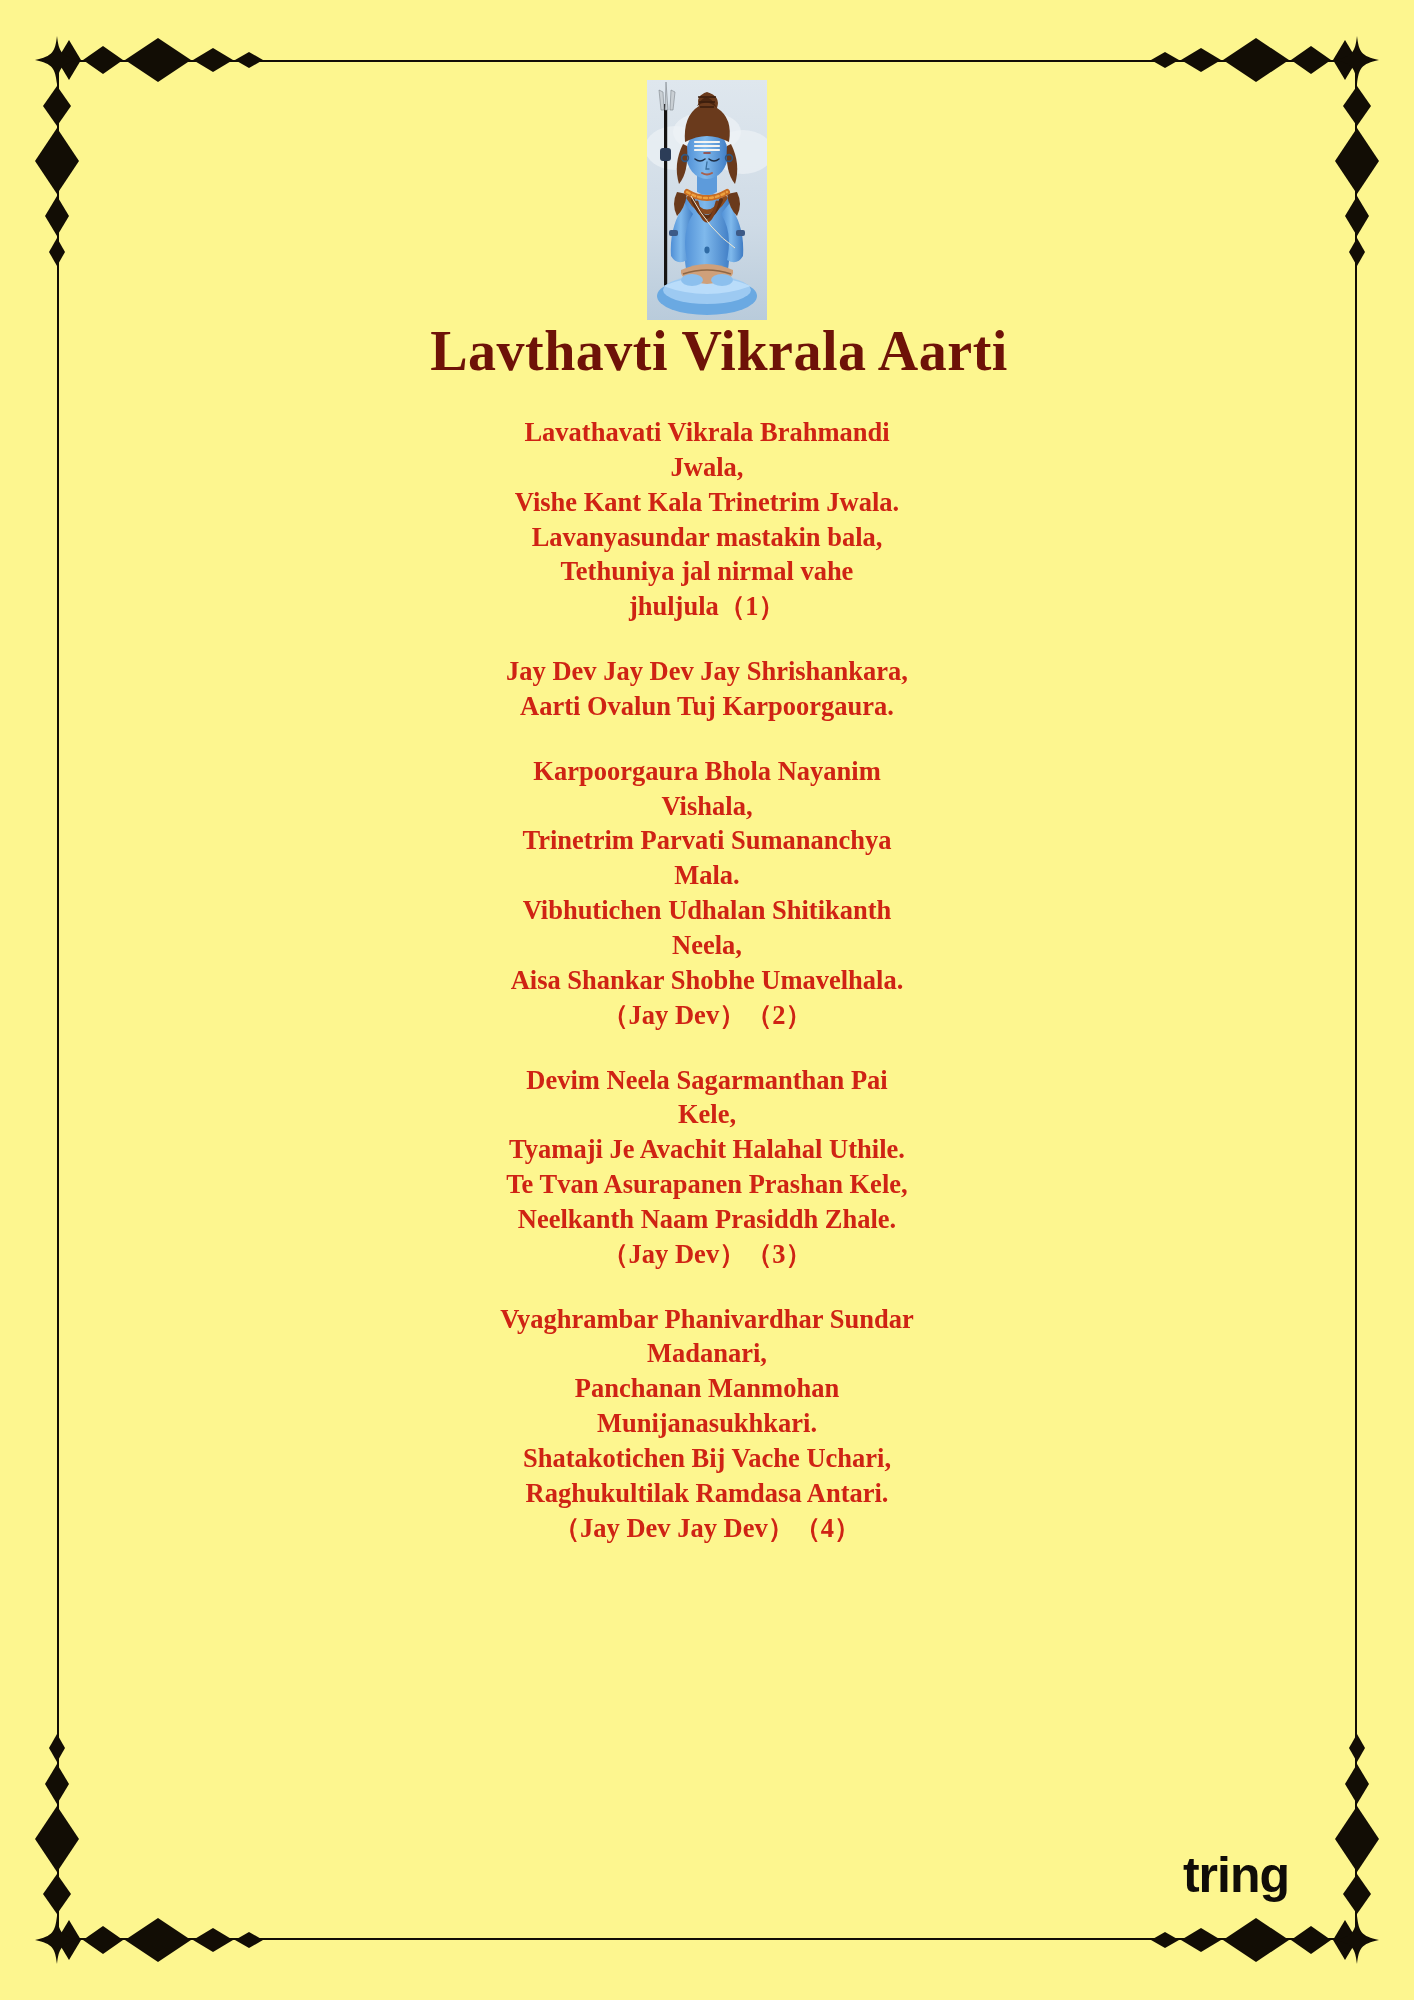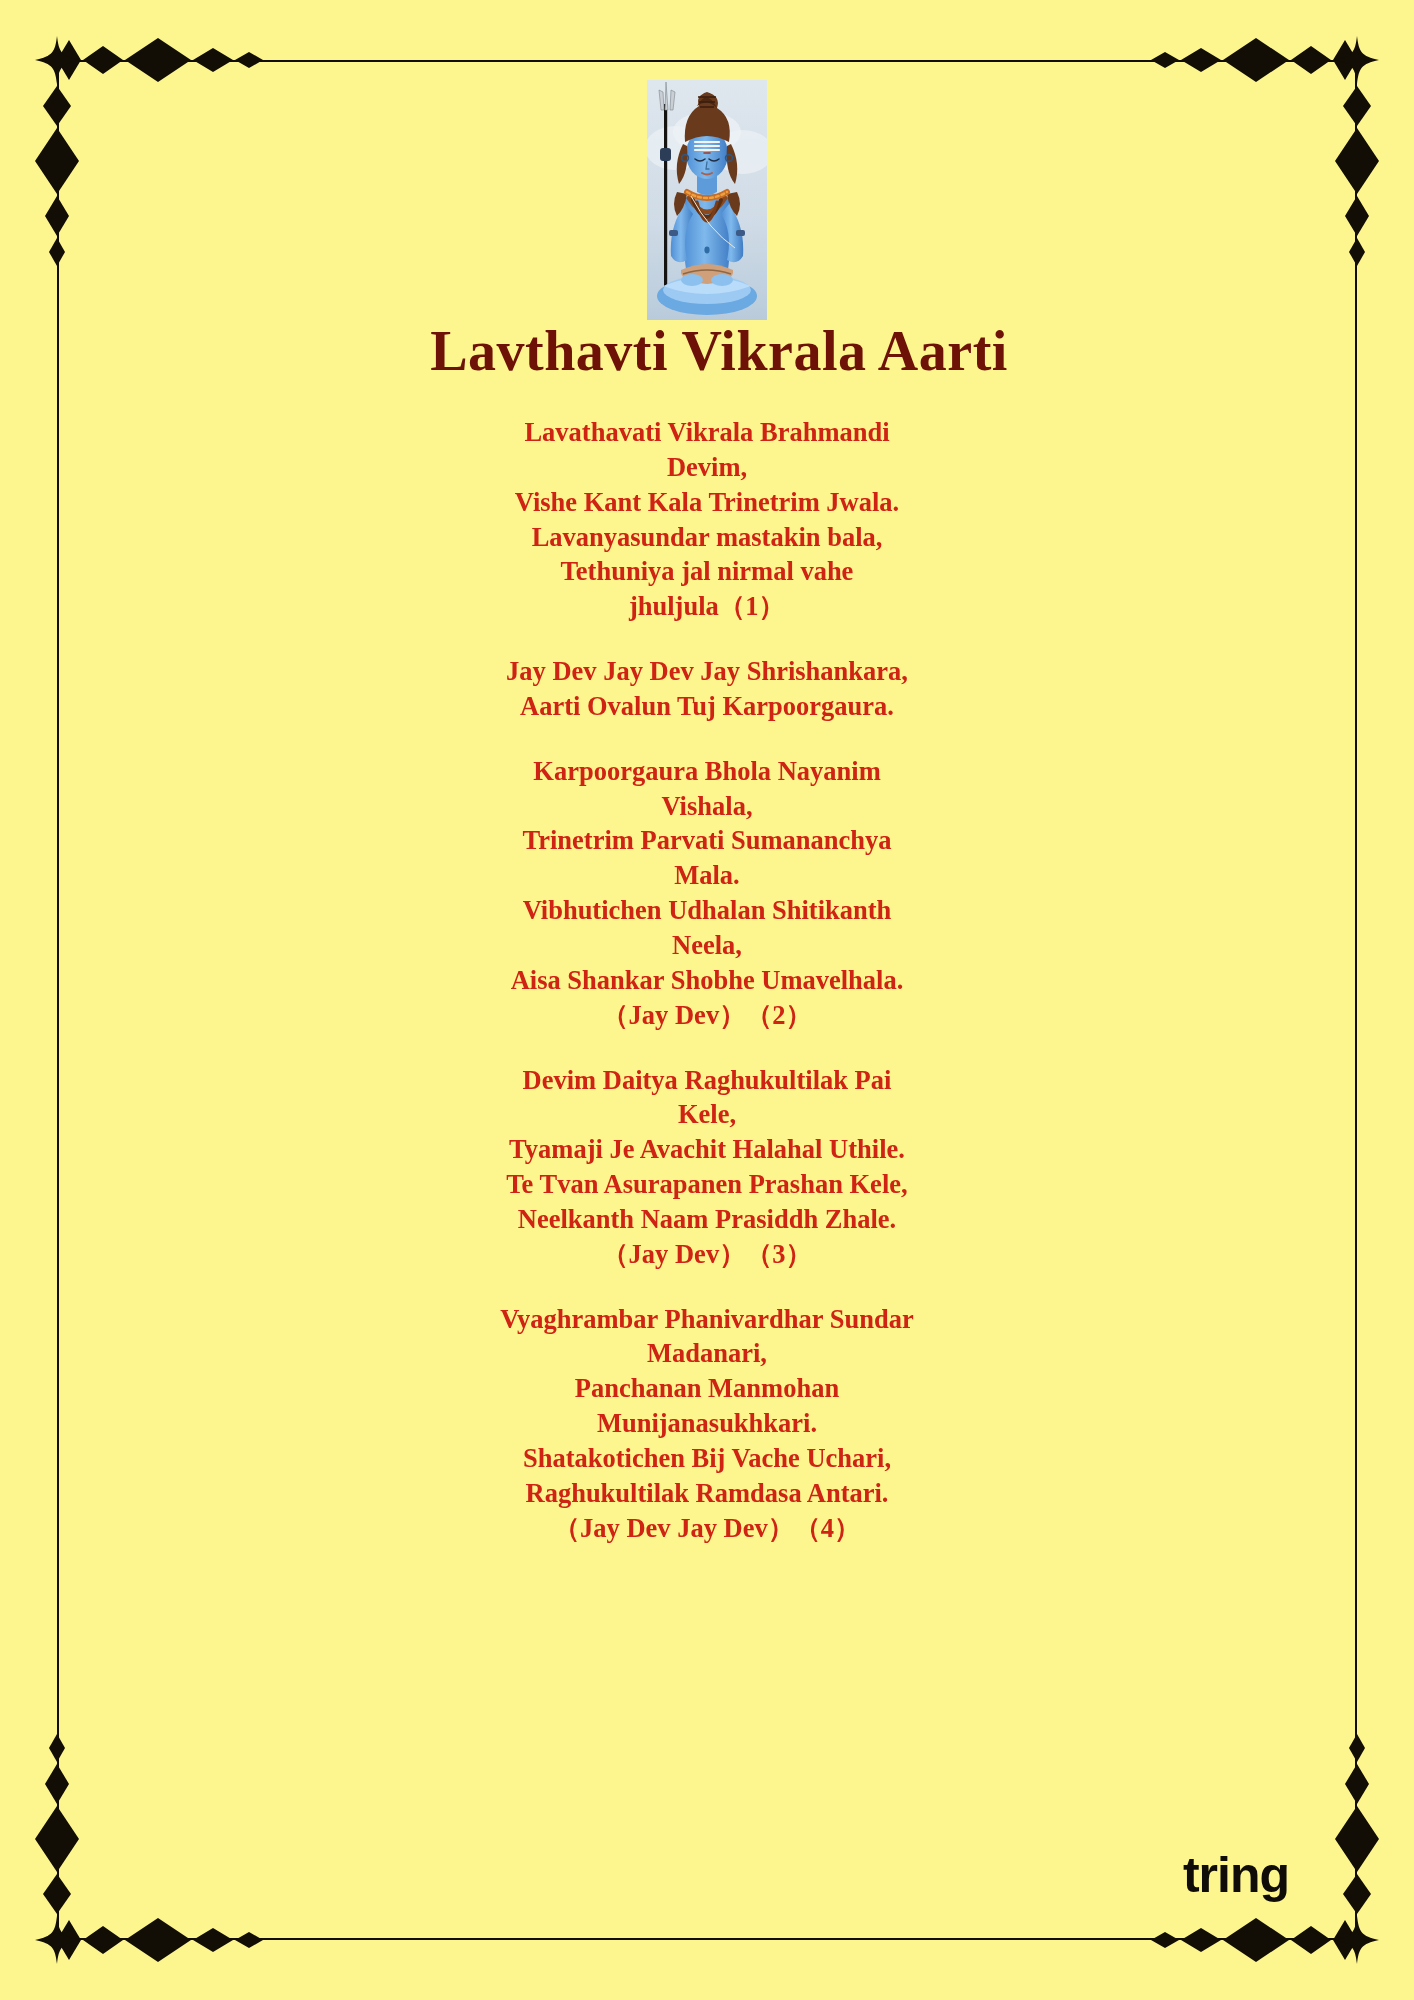--- a/index.html
+++ b/index.html
@@ -274,21 +274,21 @@
       <path d="M44 116 Q62 150 88 168" stroke="#efe7cf" stroke-width="1" fill="none"></path>
     </svg>
   </div>
 
   <div class="title">Lavthavti Vikrala Aarti</div>
 
   <div class="lyrics">
 
     <div class="verse">
       <span class="line">Lavathavati Vikrala Brahmandi</span>
-      <span class="line">Devim,</span>
+      <span class="line">Jwala,</span>
       <span class="line">Vishe Kant Kala Trinetrim Jwala.</span>
       <span class="line">Lavanyasundar mastakin bala,</span>
       <span class="line">Tethuniya jal nirmal vahe</span>
       <span class="line">jhuljula（1）</span>
     </div>
 
     <div class="verse">
       <span class="line">Jay Dev Jay Dev Jay Shrishankara,</span>
       <span class="line">Aarti Ovalun Tuj Karpoorgaura.</span>
     </div>
@@ -298,21 +298,21 @@
       <span class="line">Vishala,</span>
       <span class="line">Trinetrim Parvati Sumananchya</span>
       <span class="line">Mala.</span>
       <span class="line">Vibhutichen Udhalan Shitikanth</span>
       <span class="line">Neela,</span>
       <span class="line">Aisa Shankar Shobhe Umavelhala.</span>
       <span class="line">（Jay Dev）（2）</span>
     </div>
 
     <div class="verse">
-      <span class="line">Devim Daitya Raghukultilak Pai</span>
+      <span class="line">Devim Neela Sagarmanthan Pai</span>
       <span class="line">Kele,</span>
       <span class="line">Tyamaji Je Avachit Halahal Uthile.</span>
       <span class="line">Te Tvan Asurapanen Prashan Kele,</span>
       <span class="line">Neelkanth Naam Prasiddh Zhale.</span>
       <span class="line">（Jay Dev）（3）</span>
     </div>
 
     <div class="verse">
       <span class="line">Vyaghrambar Phanivardhar Sundar</span>
       <span class="line">Madanari,</span>

